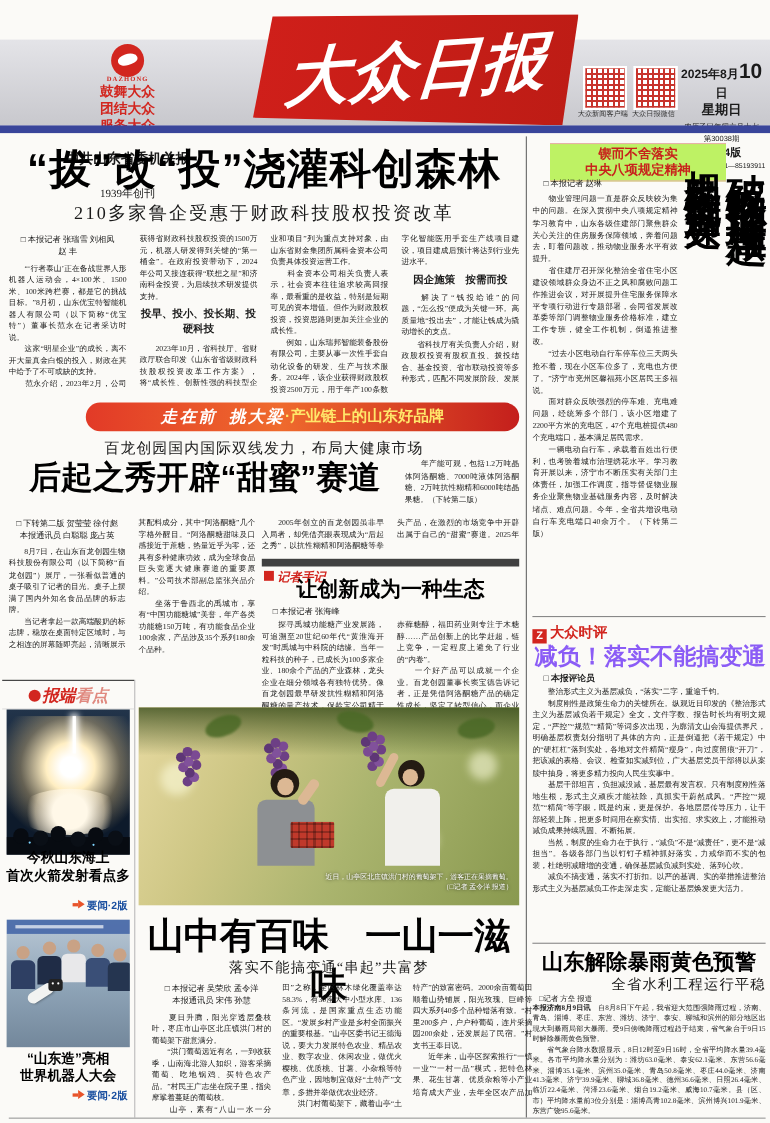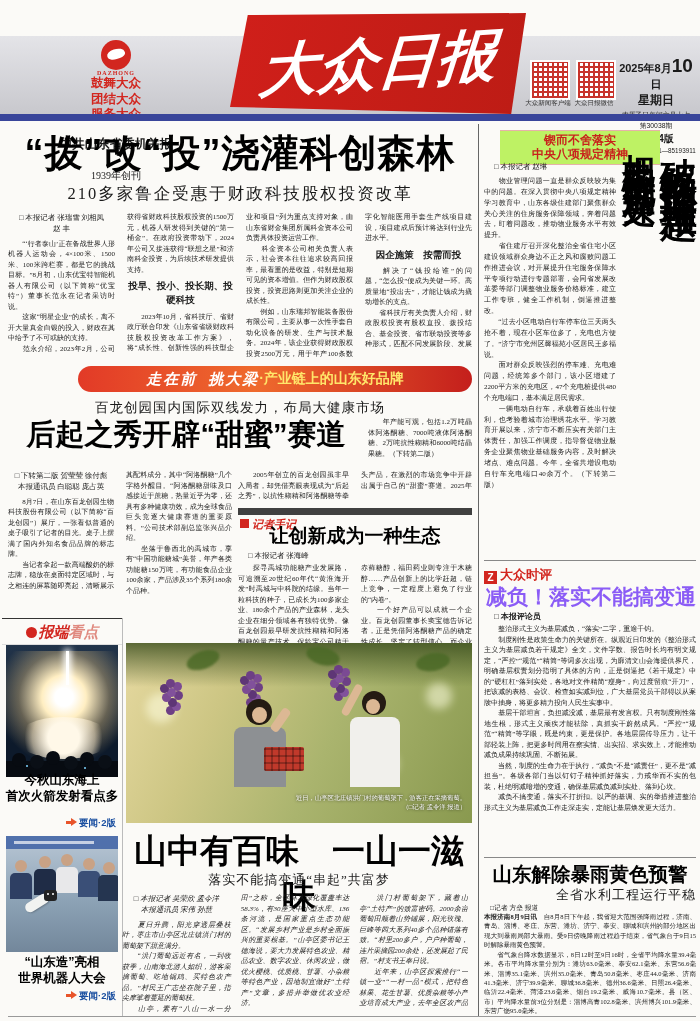--- a/index.html
+++ b/index.html
@@ -104,21 +104,21 @@
   .g-hair{position:absolute;border-radius:50%;background:#241b13;}
   .g-face{position:absolute;border-radius:50%;background:#dcb894;}
   .g-shirt{position:absolute;border-radius:8px 8px 0 0;}
   .g-basket{position:absolute;width:40px;height:24px;background:#c0392b;border-radius:2px;
      background-image:repeating-linear-gradient(90deg,rgba(0,0,0,.25) 0 2px,transparent 2px 7px),repeating-linear-gradient(0deg,rgba(0,0,0,.25) 0 2px,transparent 2px 7px);}
   .g-arm{position:absolute;background:#dcb894;border-radius:4px;}
   .g-caption{position:absolute;right:6px;top:150px;width:190px;text-align:right;font-size:6.3px;line-height:1.45;color:#fff;
              text-shadow:0 0 3px rgba(0,0,0,.9);white-space:pre-line;}
   .headline3{left:126px;top:829px;width:346px;text-align:center;font-size:33px;font-weight:900;color:#000;font-family:"Liberation Sans",sans-serif;}
   .sub3{left:126px;top:871px;width:346px;text-align:center;font-size:13px;letter-spacing:1px;}
-  .body3{left:122px;top:893px;width:346px;height:122px;column-count:3;column-gap:10px;font-size:7px;line-height:1.5;overflow:hidden;font-style:italic;}
+  .body3{left:138px;top:893px;width:346px;height:122px;column-count:3;column-gap:10px;font-size:7px;line-height:1.5;overflow:hidden;}
   
   .kicker-r{left:500px;top:130px;width:160px;text-align:center;font-size:12px;font-weight:900;color:#c8231c;
             line-height:1.2;white-space:pre-line;background:#bef264;border-top:1px solid #e6b2a8;border-bottom:1px solid #e6b2a8;padding:2px 0;
             font-family:"Liberation Sans",sans-serif;}
   .byline-r{left:484px;top:162px;width:132px;text-align:left;padding-left:10px;font-size:7.5px;}
   .body-r{left:484px;top:176px;width:132px;height:382px;font-size:7px;line-height:1.55;overflow:hidden;}
   .vhead{left:618px;top:128px;width:80px;height:436px;writing-mode:vertical-rl;color:#000;font-family:"Liberation Sans",sans-serif;}
   .vhead .v1{font-size:37px;font-weight:900;letter-spacing:7px;line-height:40px;}
   .vhead .v2{font-size:33px;font-weight:900;letter-spacing:5px;line-height:38px;}
   .sec-rule1{left:484px;top:560px;width:212px;}

